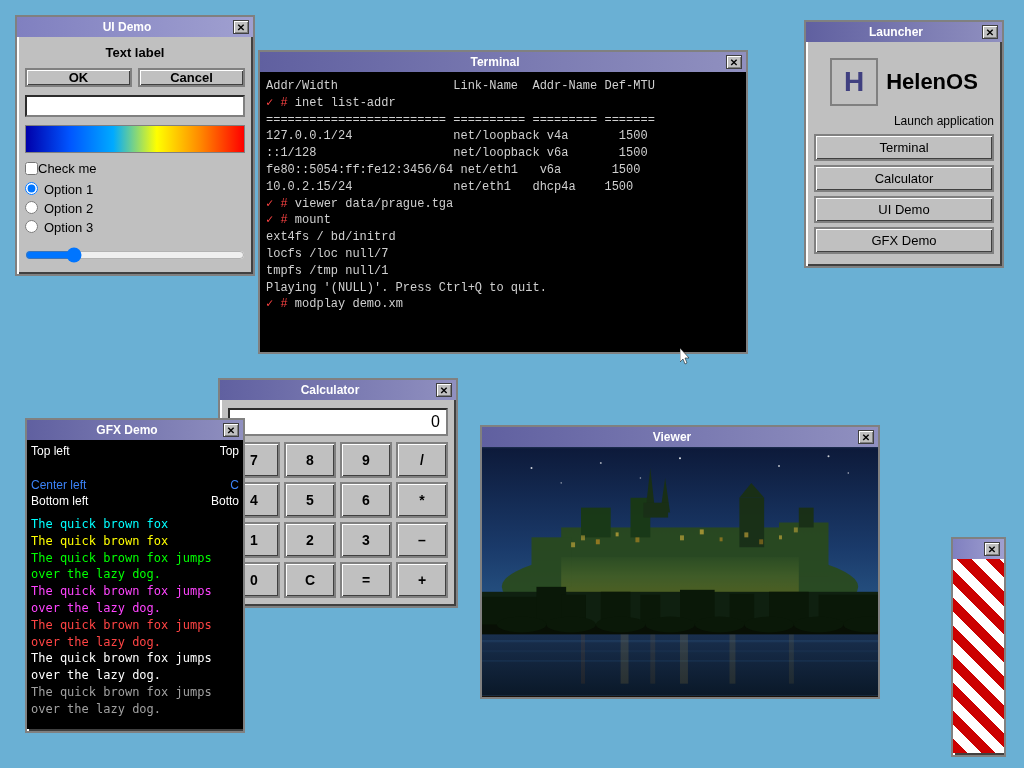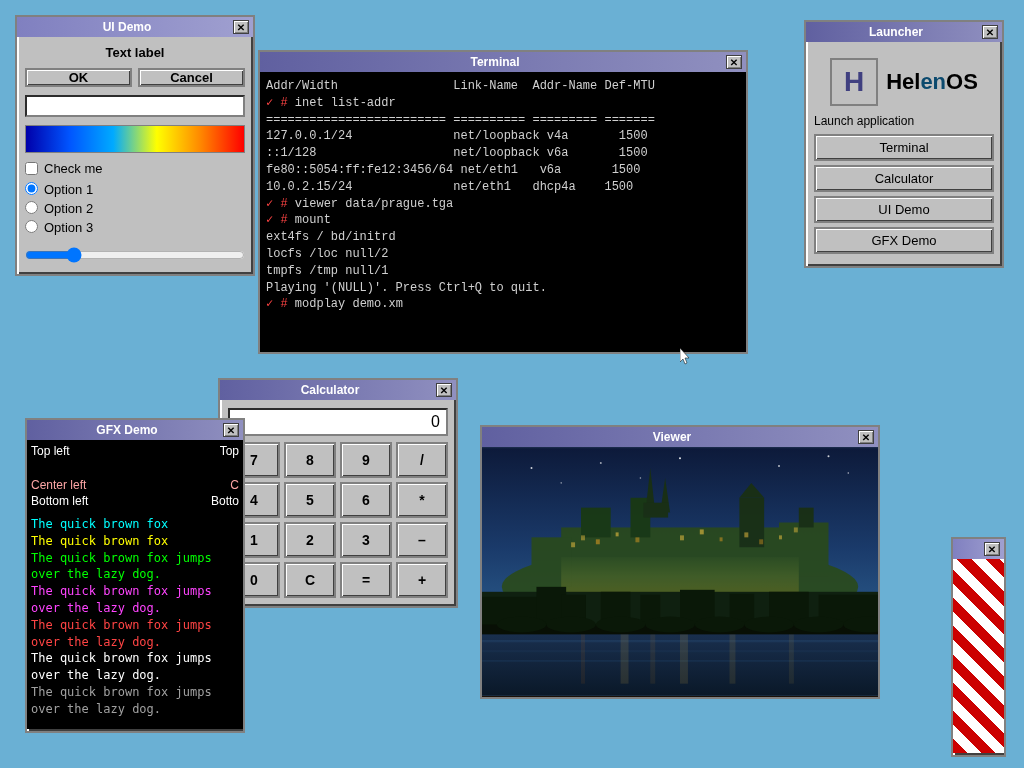--- a/index.html
+++ b/index.html
@@ -81,24 +81,24 @@
       font-size: 28px;
       font-weight: bold;
       color: #404080;
     }
     .launcher-logo-text {
       font-size: 22px;
       font-weight: bold;
       color: #000;
     }
     .launcher-logo-text span {
-      color: #0c4a6e;
+      color: #000000;
     }
     .launcher-subtitle {
-      text-align: left;
+      text-align: right;
       font-size: 12px;
       margin-bottom: 6px;
       color: #000;
     }
     .launcher-btn {
       display: block;
       width: 100%;
       margin: 4px 0;
       padding: 4px 8px;
       background: #c0c0c0;
@@ -146,21 +146,20 @@
     .uidemo-gradient {
       width: 100%;
       height: 28px;
       margin-bottom: 8px;
       background: linear-gradient(to right, #0000aa, #0055ff, #00aaff, #ffff00, #ff8800, #ff0000);
       border: 1px solid #808080;
     }
     .uidemo-checkbox {
       display: flex;
       align-items: center;
-      gap: 6px;
       margin-bottom: 6px;
     }
     .uidemo-radio-group {
       margin-bottom: 8px;
     }
     .uidemo-radio {
       display: flex;
       align-items: flex-start;
       gap: 6px;
       margin-bottom: 4px;
@@ -268,21 +267,21 @@
     .gfx-top-labels {
       display: flex;
       justify-content: space-between;
       color: #ffffff;
       font-size: 12px;
       margin-bottom: 2px;
     }
     .gfx-center-labels {
       display: flex;
       justify-content: space-between;
-      color: #fca5a5;
+      color: #3b82f6;
       font-size: 12px;
       margin: 20px 0 2px 0;
     }
     .gfx-bottom-labels {
       display: flex;
       justify-content: space-between;
       color: #ffffff;
       font-size: 12px;
       margin-bottom: 8px;
     }
@@ -382,21 +381,21 @@
     <div class="term-line">Addr/Width                Link-Name  Addr-Name Def-MTU</div>
     <div class="term-line"><span class="term-prompt">✓ </span><span class="term-red"># </span>inet list-addr</div>
     <div class="term-line">========================= ========== ========= =======</div>
     <div class="term-line">127.0.0.1/24              net/loopback v4a       1500</div>
     <div class="term-line">::1/128                   net/loopback v6a       1500</div>
     <div class="term-line">fe80::5054:ff:fe12:3456/64 net/eth1   v6a       1500</div>
     <div class="term-line">10.0.2.15/24              net/eth1   dhcp4a    1500</div>
     <div class="term-line"><span class="term-red">✓ </span><span class="term-red"># </span>viewer data/prague.tga</div>
     <div class="term-line"><span class="term-red">✓ </span><span class="term-red"># </span>mount</div>
     <div class="term-line">ext4fs / bd/initrd</div>
-    <div class="term-line">locfs /loc null/2</div>
+    <div class="term-line">locfs /loc null/7</div>
     <div class="term-line">tmpfs /tmp null/1</div>
     <div class="term-line">Playing '(NULL)'. Press Ctrl+Q to quit.</div>
     <div class="term-line"><span class="term-red">✓ </span><span class="term-red"># </span>modplay demo.xm</div>
   </div>
 </div>
 
 <div class="window" id="calculator">
   <div class="window-titlebar">
     <span class="window-titlebar-title">Calculator</span>
     <div class="close-btn">✕</div>

